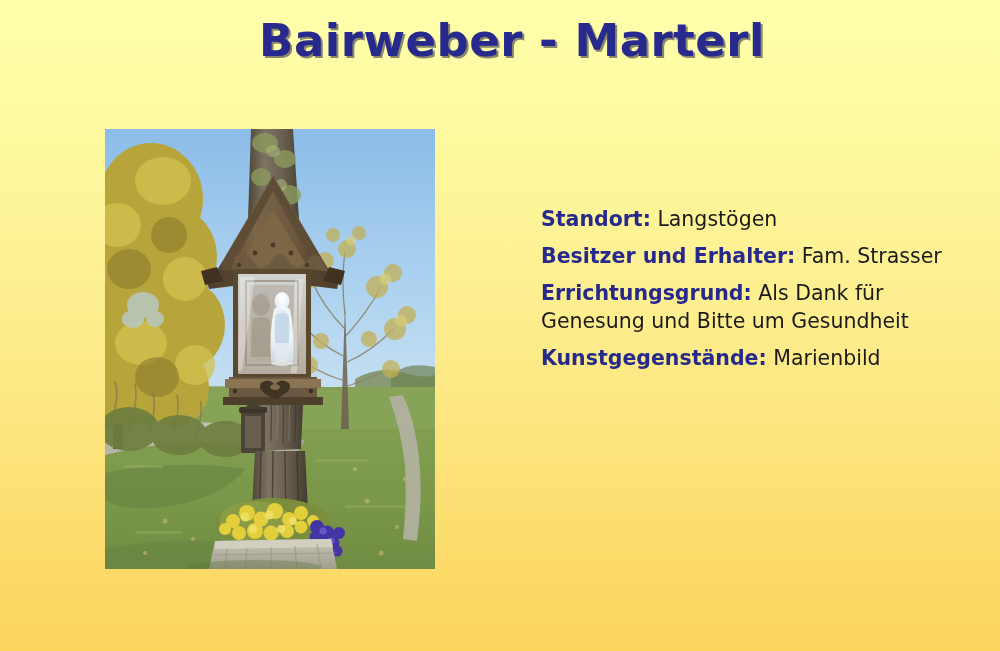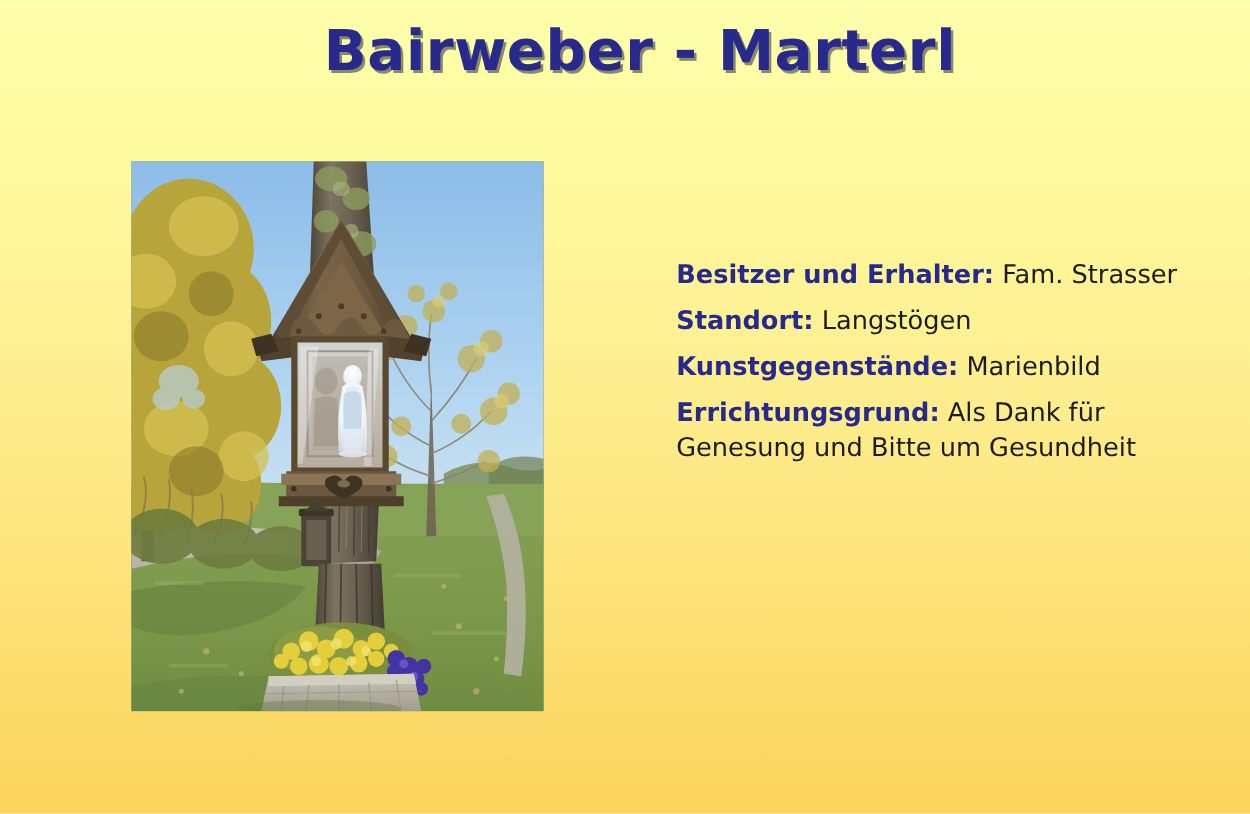--- a/index.html
+++ b/index.html
@@ -421,35 +421,35 @@
           <circle cx="40" cy="424" r="2"></circle>
         <circle cx="300" cy="350" r="2"></circle>
           <circle cx="250" cy="340" r="2"></circle>
       </g>
     </svg>
   </div>
 
   <div class="info-block">
 
     <div class="info-row">
+      <span class="info-label">Standort:</span>
+      <span class="info-value">Langstögen</span>
+    </div>
+
+    <div class="info-row">
       <span class="info-label">Besitzer und Erhalter:</span>
       <span class="info-value">Fam. Strasser</span>
     </div>
 
+
     <div class="info-row">
-      <span class="info-label">Standort:</span>
-      <span class="info-value">Langstögen</span>
+      <span class="info-label">Errichtungsgrund:</span>
+      <span class="info-value">Als Dank für Genesung und Bitte um Gesundheit</span>
     </div>
-
 
     <div class="info-row">
       <span class="info-label">Kunstgegenstände:</span>
       <span class="info-value">Marienbild</span>
     </div>
 
-    <div class="info-row">
-      <span class="info-label">Errichtungsgrund:</span>
-      <span class="info-value">Als Dank für Genesung und Bitte um Gesundheit</span>
-    </div>
-
   </div>
 
 </div>
 
 </body></html>

